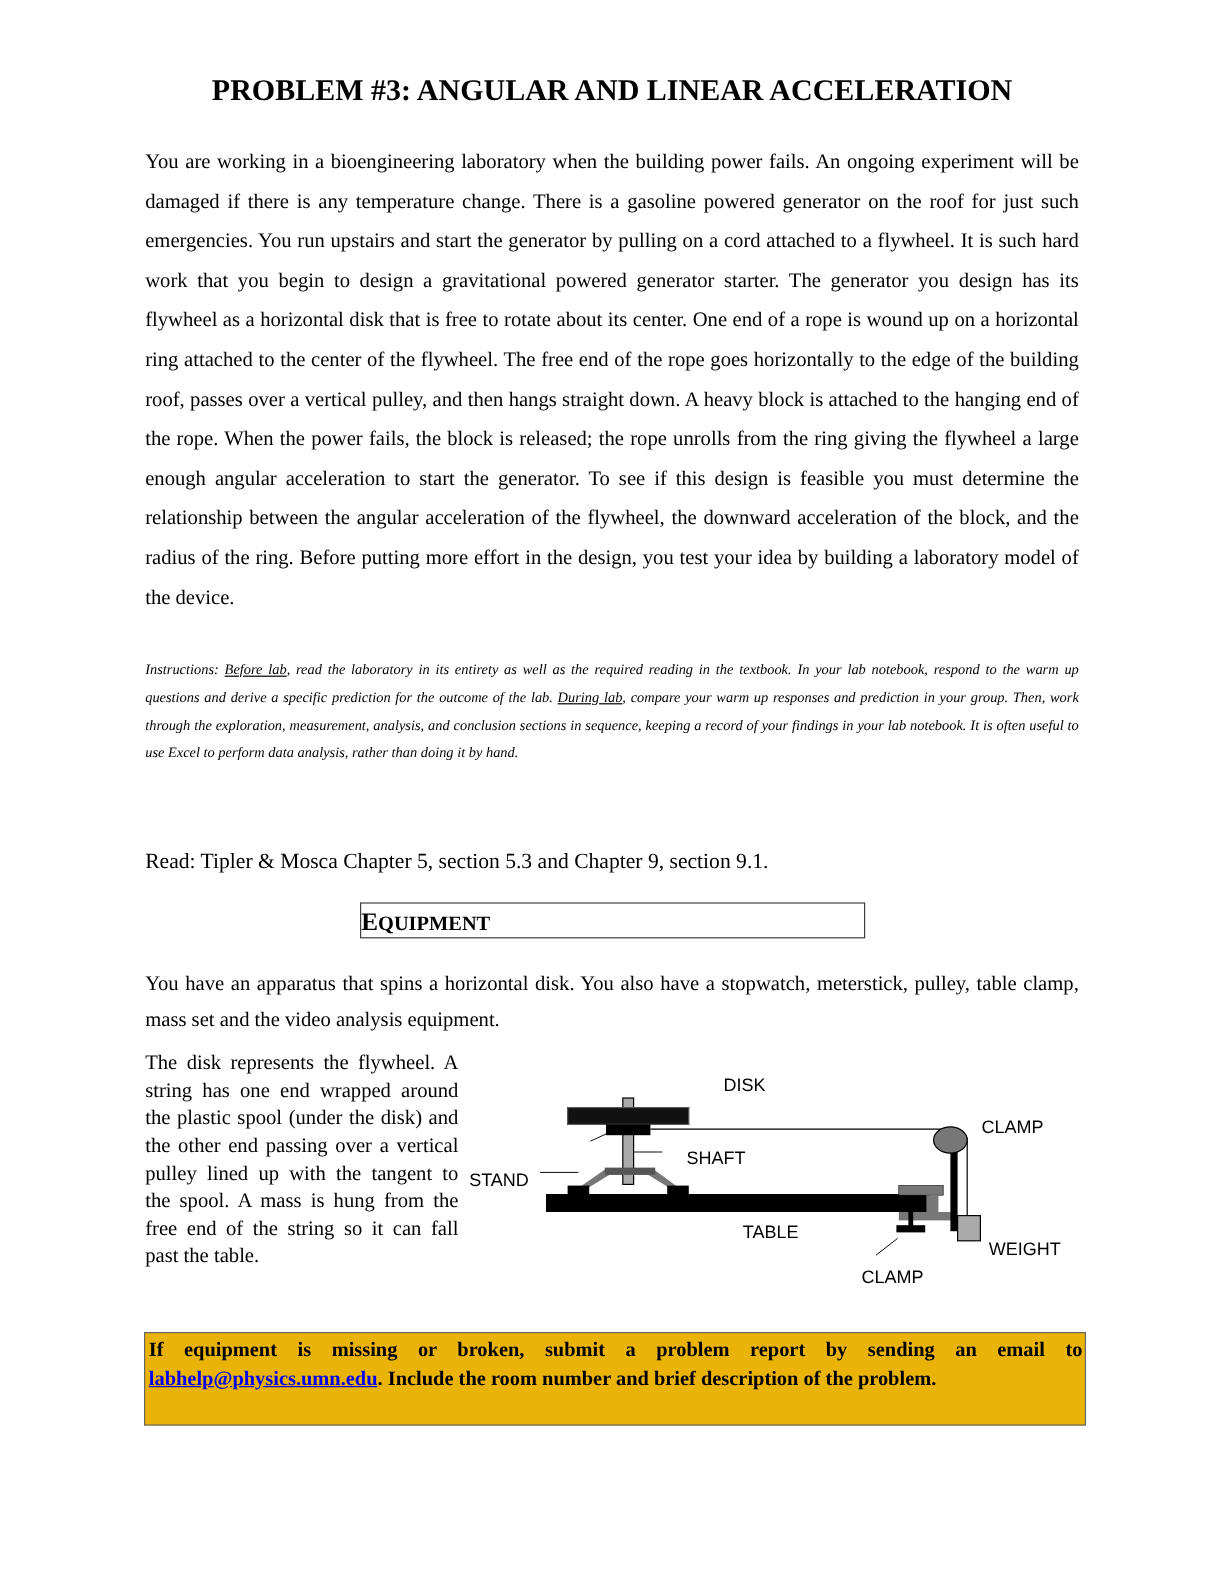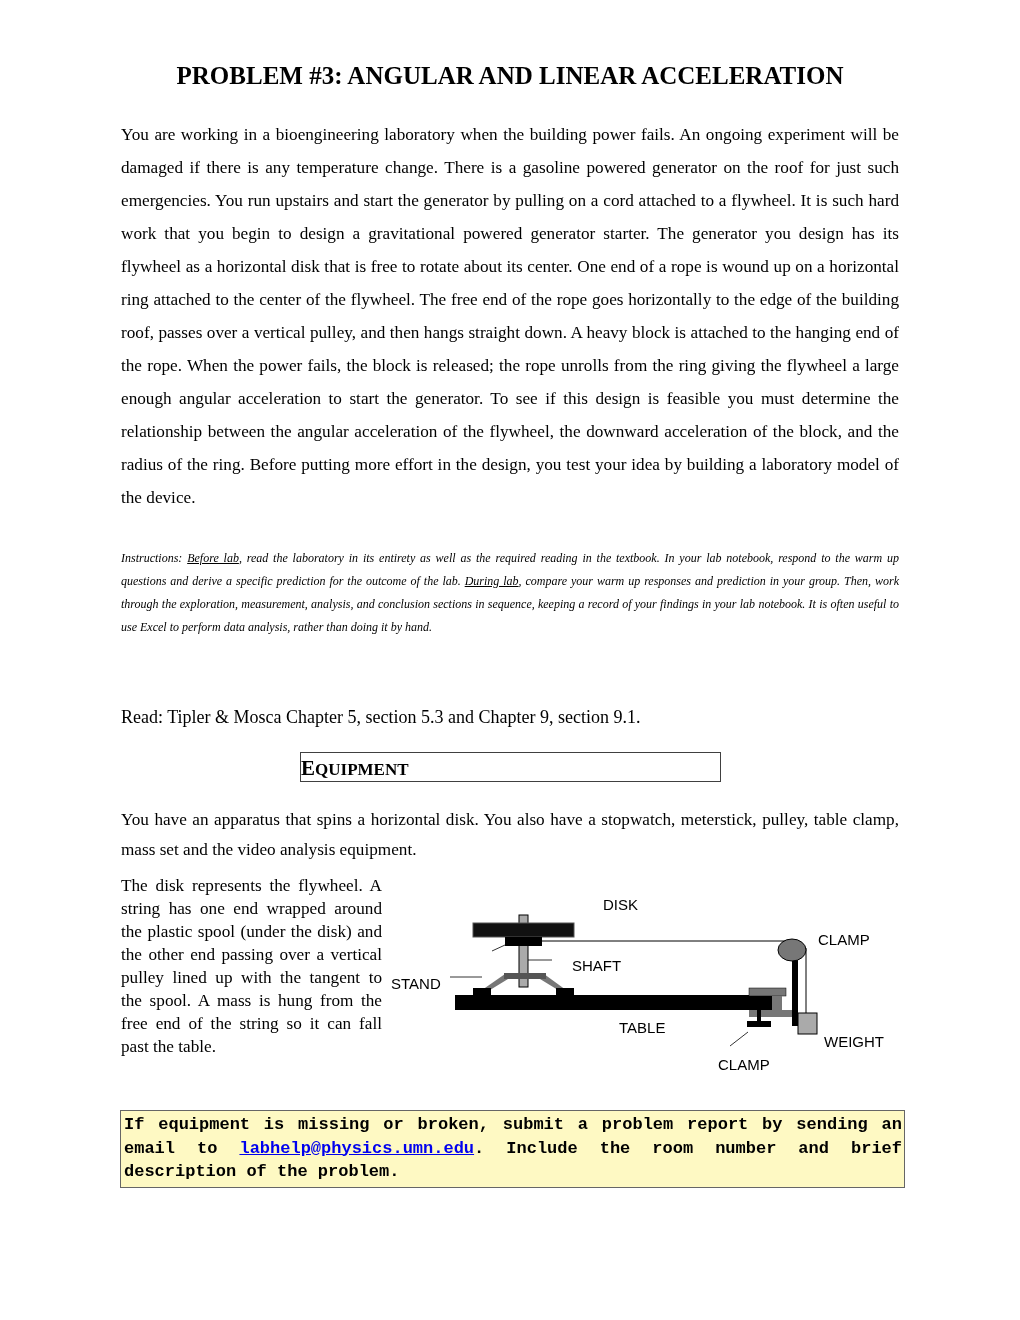--- a/index.html
+++ b/index.html
@@ -8,21 +8,21 @@
   .para{position:absolute;left:121px;width:778px;font-size:17.2px;line-height:33px;text-align:justify;}
   .instr{position:absolute;left:121px;width:778px;top:547px;font-size:12px;line-height:23px;text-align:justify;font-style:italic;}
   .instr u{text-decoration:underline;}
   .read{position:absolute;left:121px;top:707px;font-size:18px;}
   .equip-box{position:absolute;left:300px;top:752px;width:419px;height:28px;border:1px solid #404040;text-align:left;font-weight:bold;font-size:17px;line-height:30px;}
   .equip-box .big{font-size:21px;}
   .p2{position:absolute;left:121px;width:778px;top:805px;font-size:17.2px;line-height:30px;text-align:justify;}
   .p3{position:absolute;left:121px;width:261px;top:874px;font-size:17.2px;line-height:23px;text-align:justify;}
   .diagram{position:absolute;left:380px;top:870px;width:540px;height:200px;margin-top:18px;}
   .lbl{position:absolute;font-family:"Liberation Sans",sans-serif;font-size:15px;}
-  .note{position:absolute;left:120px;top:1110px;width:778px;height:74px;background:#fef9c3;border:1px solid #666;padding:2px 2px 0 3px;box-sizing:content-box;font-weight:bold;font-size:17px;line-height:23.5px;text-align:justify;font-family:Liberation Mono, monospace;}
+  .note{position:absolute;left:120px;top:1110px;width:778px;height:74px;background:#eab308;border:1px solid #666;padding:2px 2px 0 3px;box-sizing:content-box;font-weight:bold;font-size:17px;line-height:23.5px;text-align:justify;}
   .note a{color:#0000ee;text-decoration:underline;}
 </style>
 </head>
 <body>
 
 <div class="title">PROBLEM #3: ANGULAR AND LINEAR ACCELERATION</div>
 
 <div class="para" style="top:118px;">You are working in a bioengineering laboratory when the building power fails.  An ongoing experiment will be damaged if there is any temperature change.  There is a gasoline powered generator on the roof for just such emergencies.  You run upstairs and start the generator by pulling on a cord attached to a flywheel.  It is such hard work that you begin to design a gravitational powered generator starter.  The generator you design has its flywheel as a horizontal disk that is free to rotate about its center.  One end of a rope is wound up on a horizontal ring attached to the center of the flywheel.  The free end of the rope goes horizontally to the edge of the building roof, passes over a vertical pulley, and then hangs straight down.  A heavy block is attached to the hanging end of the rope.  When the power fails, the block is released; the rope unrolls from the ring giving the flywheel a large enough angular acceleration to start the generator.  To see if this design is feasible you must determine the relationship between the angular acceleration of the flywheel, the downward acceleration of the block, and the radius of the ring.  Before putting more effort in the design, you test your idea by building a laboratory model of the device.</div>
 
 <div class="instr"><span style="font-style:italic">Instructions: </span><u>Before lab</u><span>, read the laboratory in its entirety as well as the required reading in the textbook. In your lab notebook, respond to the warm up questions and derive a specific prediction for the outcome of the lab. </span><u>During lab</u><span>, compare your warm up responses and prediction in your group. Then, work through the exploration, measurement, analysis, and conclusion sections in sequence, keeping a record of your findings in your lab notebook. It is often useful to use Excel to perform data analysis, rather than doing it by hand.</span></div>

